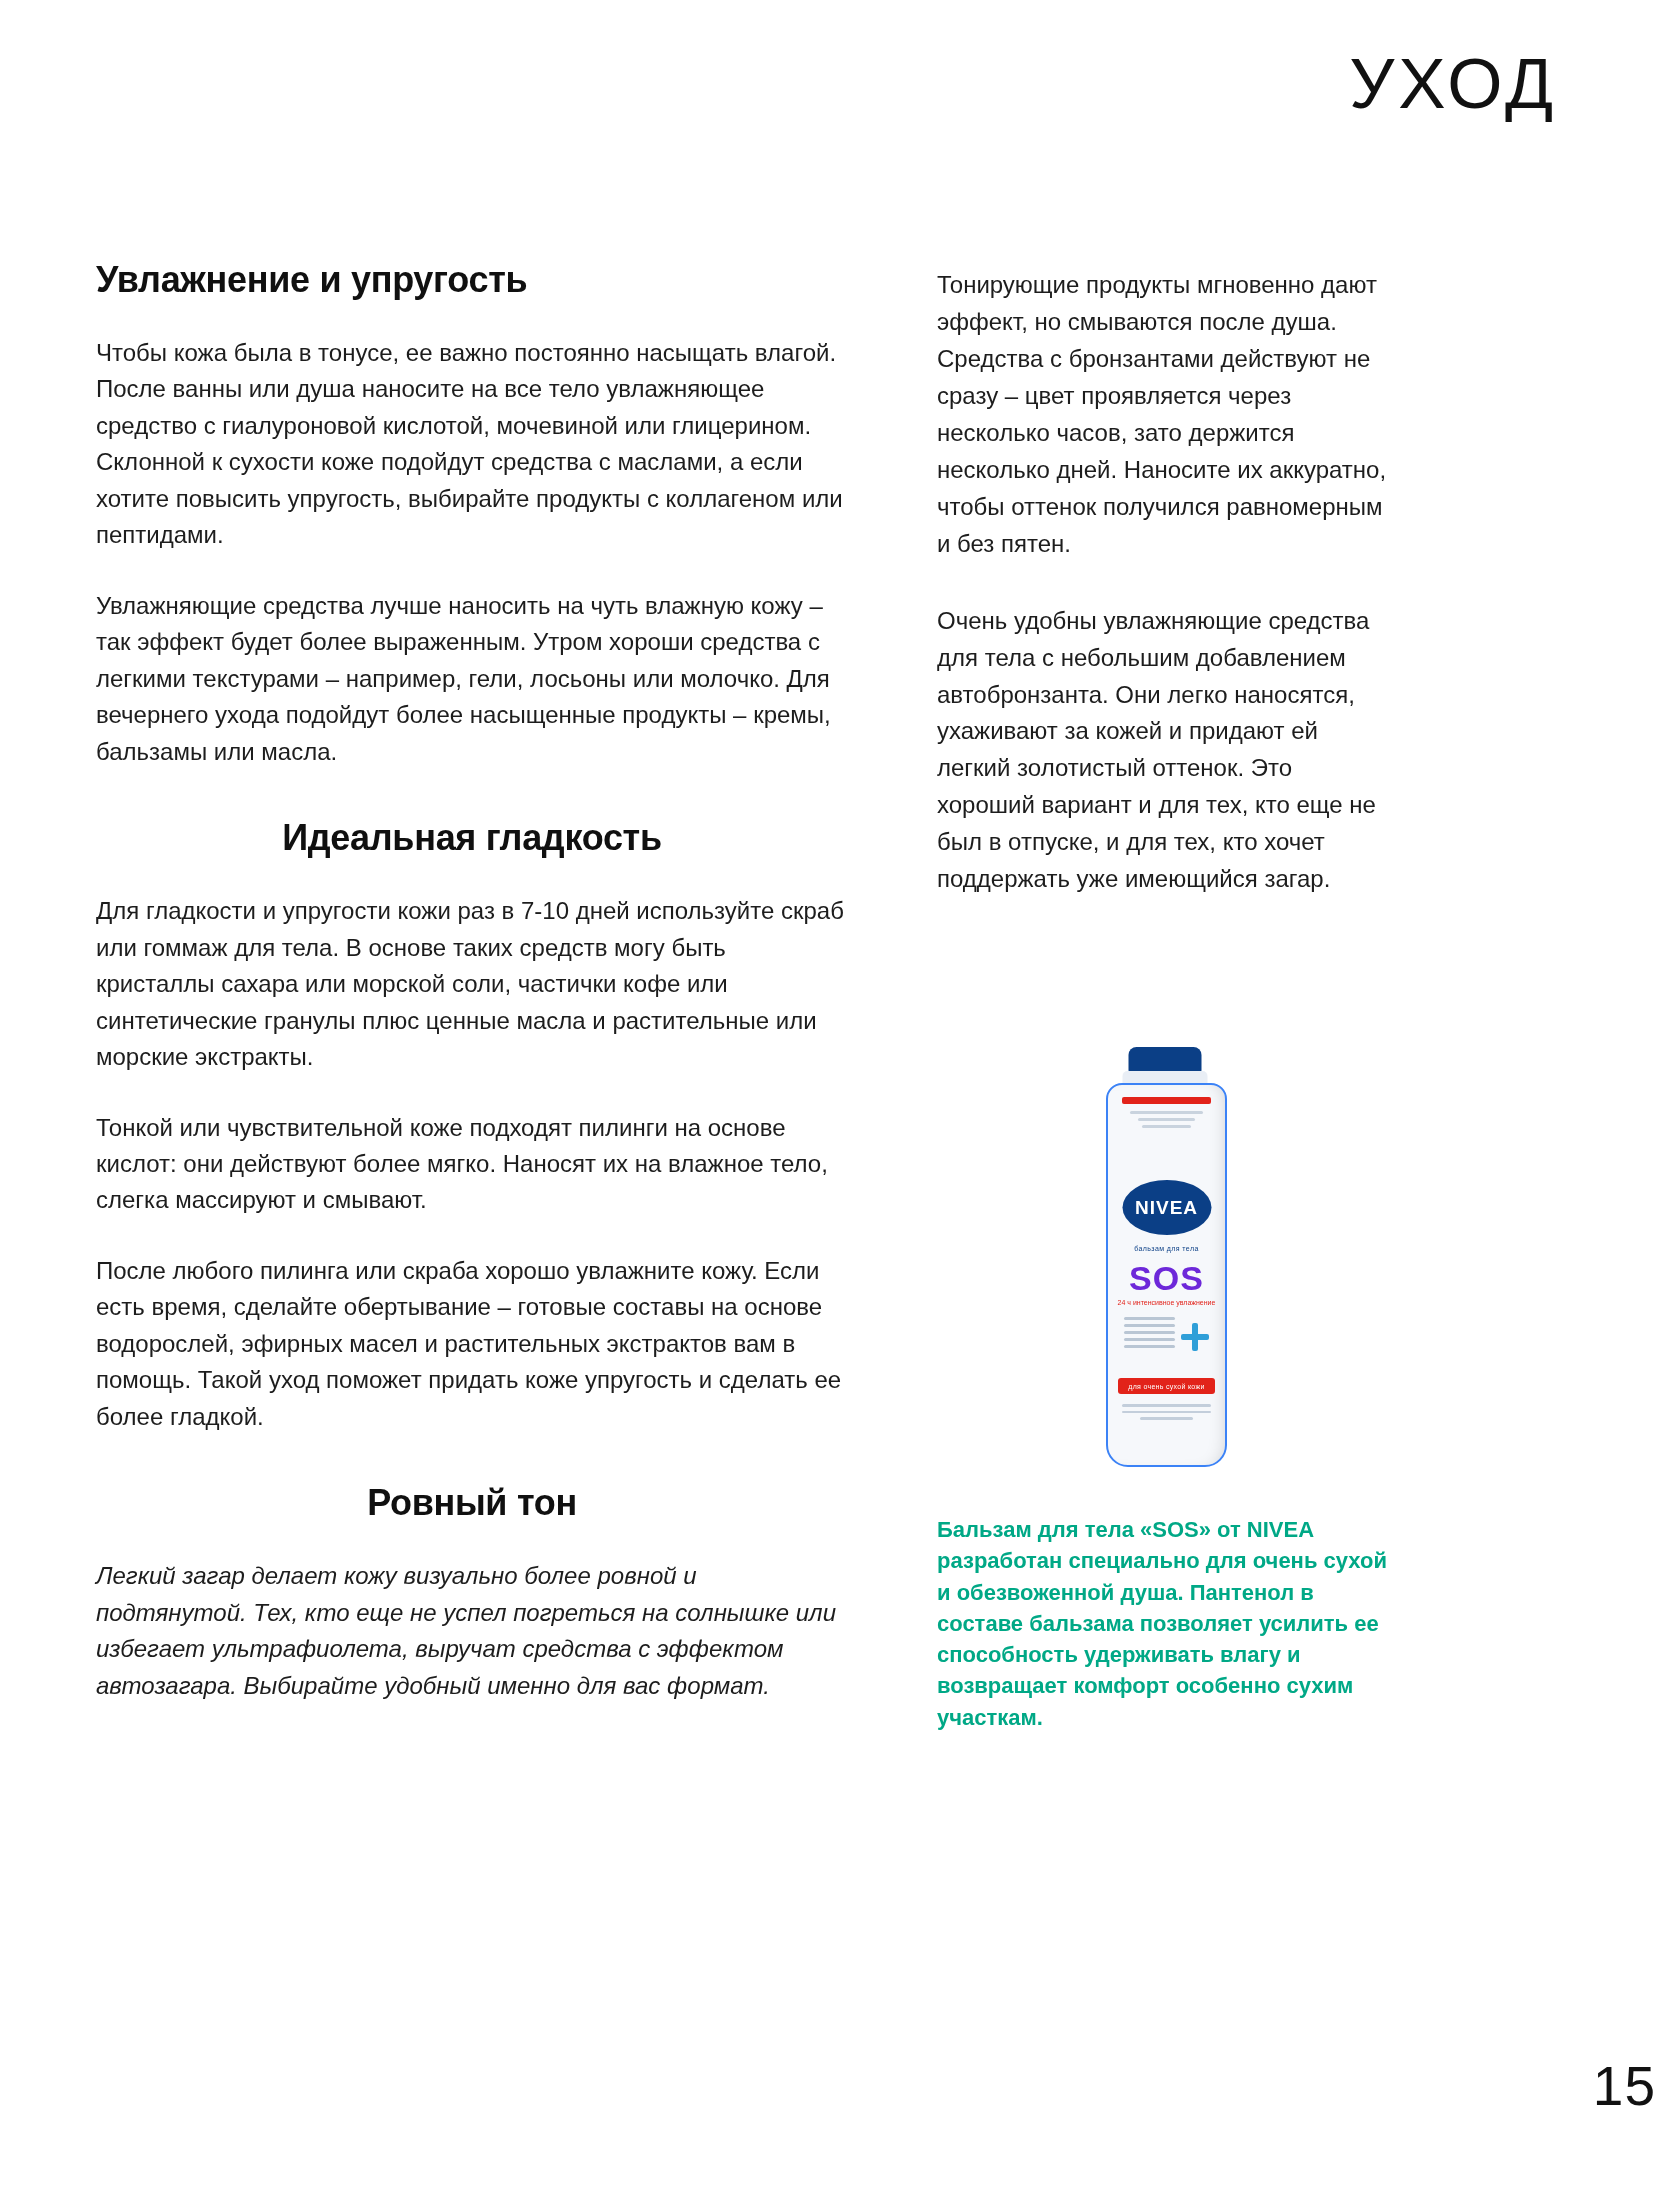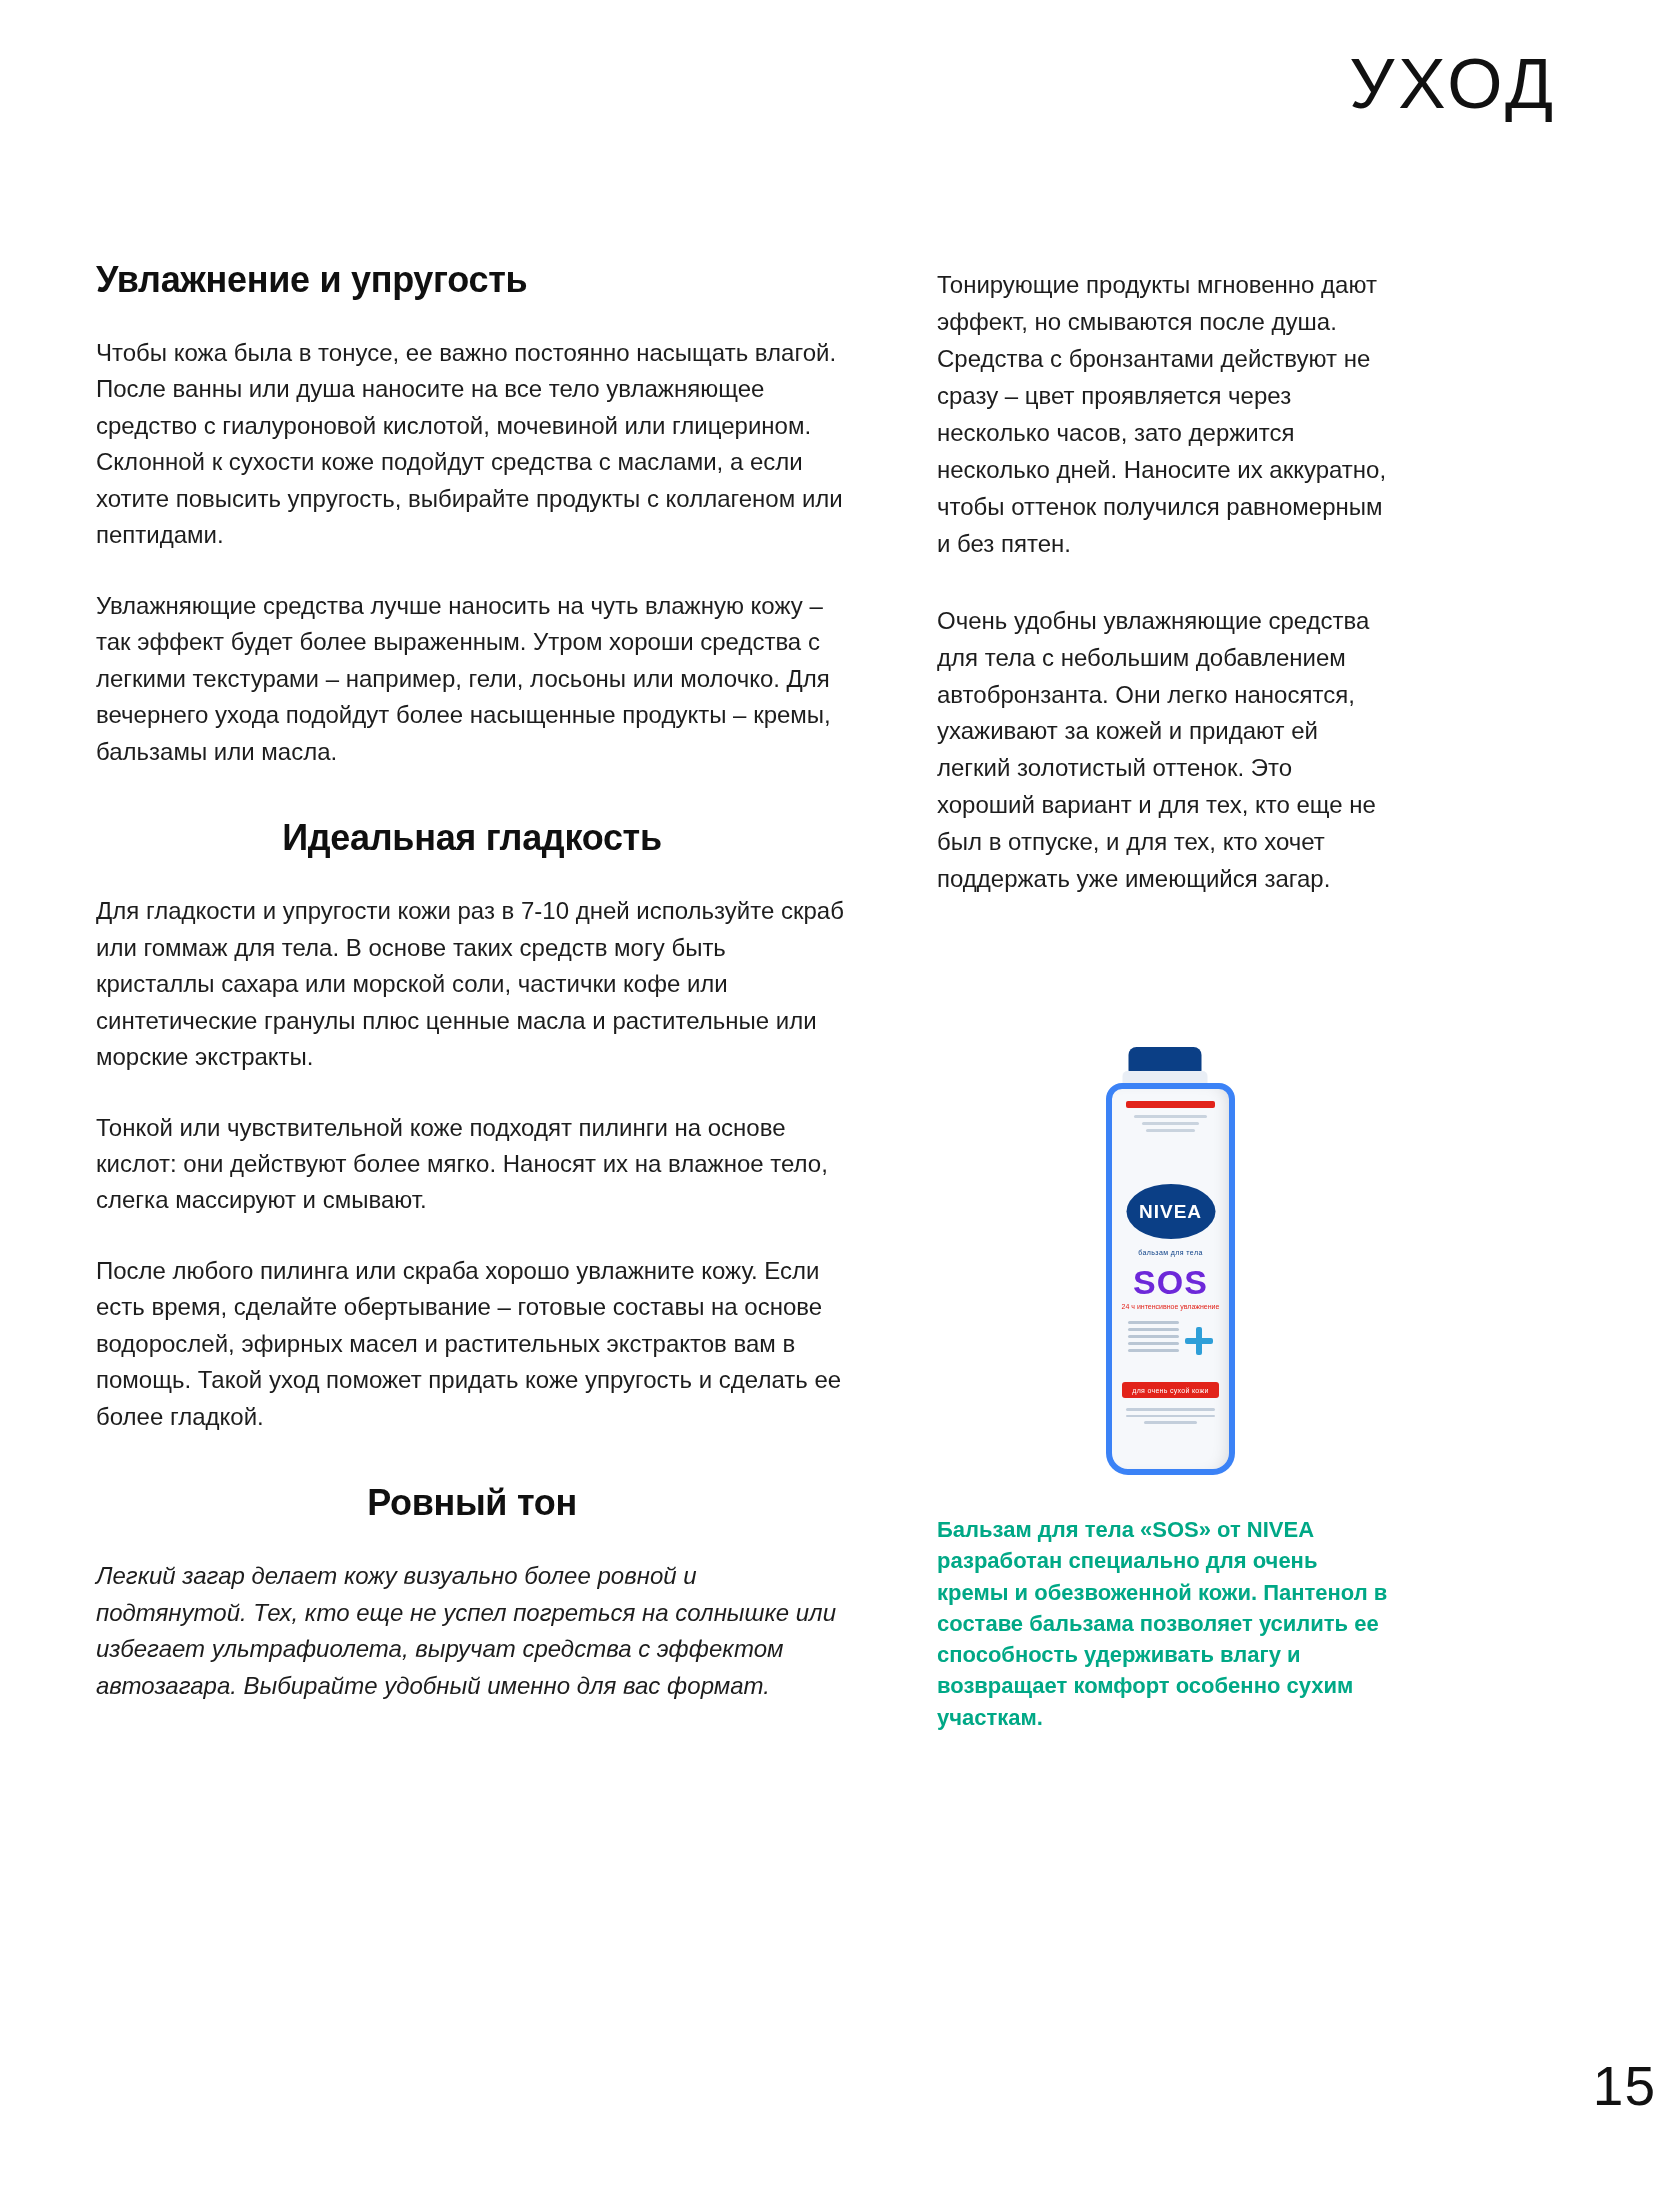--- a/index.html
+++ b/index.html
@@ -107,21 +107,21 @@
     height: 18px;
     background: #e9eef5;
     border-radius: 5px 5px 0 0;
   }
   .body-bottle {
     position: absolute;
     top: 36px; left: 0;
     width: 117px;
     height: 380px;
     background: #f6f8fb;
-    border: 6px solid #3b82f6;
+    border: 2px solid #3b82f6;
     border-radius: 16px 16px 22px 22px;
     box-shadow: inset -10px 0 18px -12px rgba(0,0,0,0.18);
     overflow: hidden;
   }
   .redline {
     position: absolute;
     top: 12px; left: 14px; right: 14px;
     height: 7px;
     background: #e2231a;
     border-radius: 2px;
@@ -309,20 +309,20 @@
                 <span>для очень сухой кожи</span>
               </div>
               <div class="fineprint">
                 <i></i>
                   <i></i>
                   <i class="short"></i>
               </div>
             </div>
           </div>
         </div>
-        <div class="caption">Бальзам для тела «SOS» от NIVEA разработан специально для очень кремы и обезвоженной кожи. Пантенол в составе бальзама позволяет усилить ее способность удерживать влагу и возвращает комфорт особенно сухим участкам.</div>
+        <div class="caption">Бальзам для тела «SOS» от NIVEA разработан специально для очень сухой и обезвоженной душа. Пантенол в составе бальзама позволяет усилить ее способность удерживать влагу и возвращает комфорт особенно сухим участкам.</div>
       </div>
     </div>
   </div>
 
   <div class="page-number">15</div>
 </div>
 
 
 </body></html>

